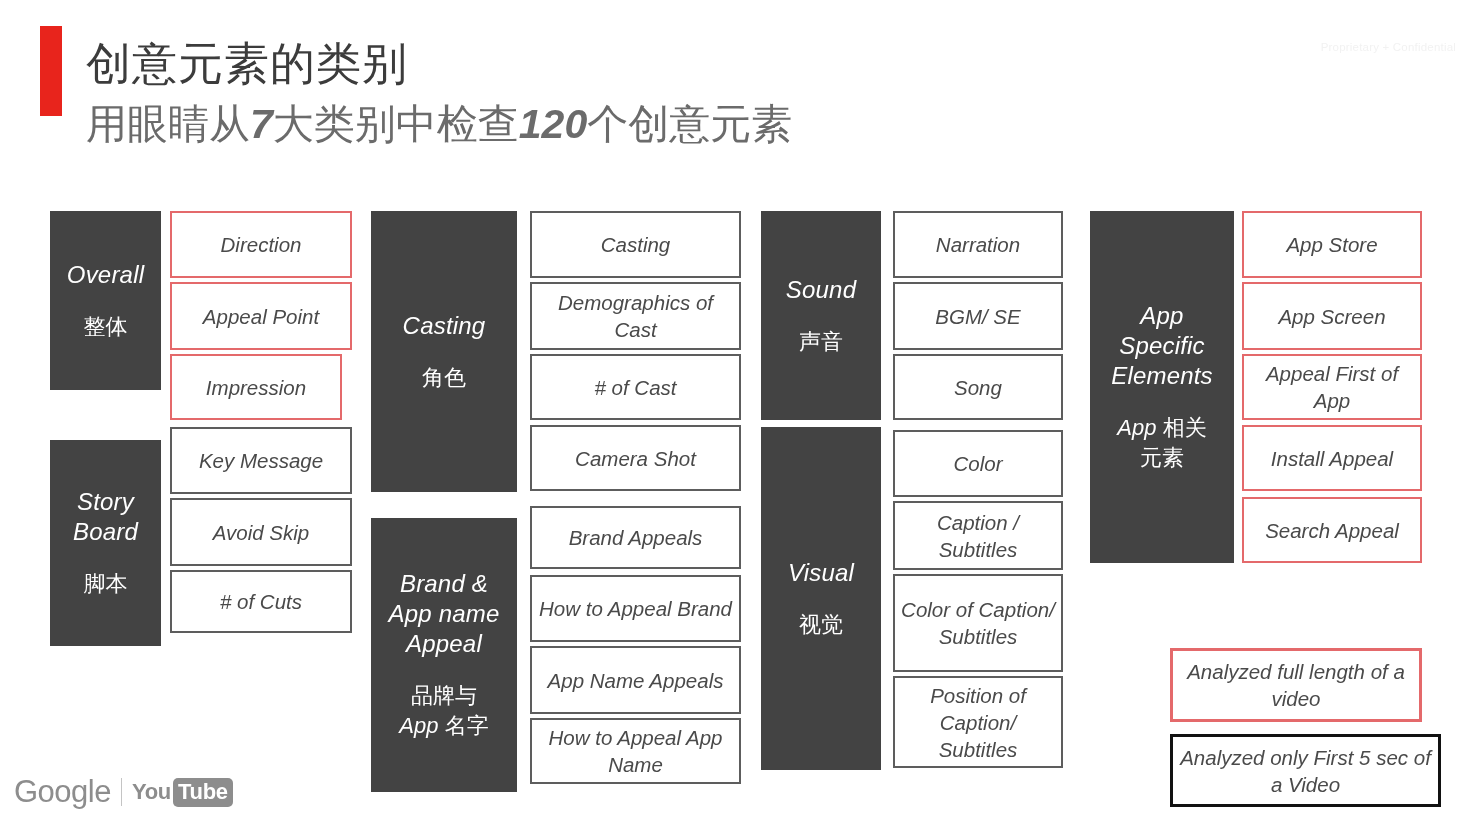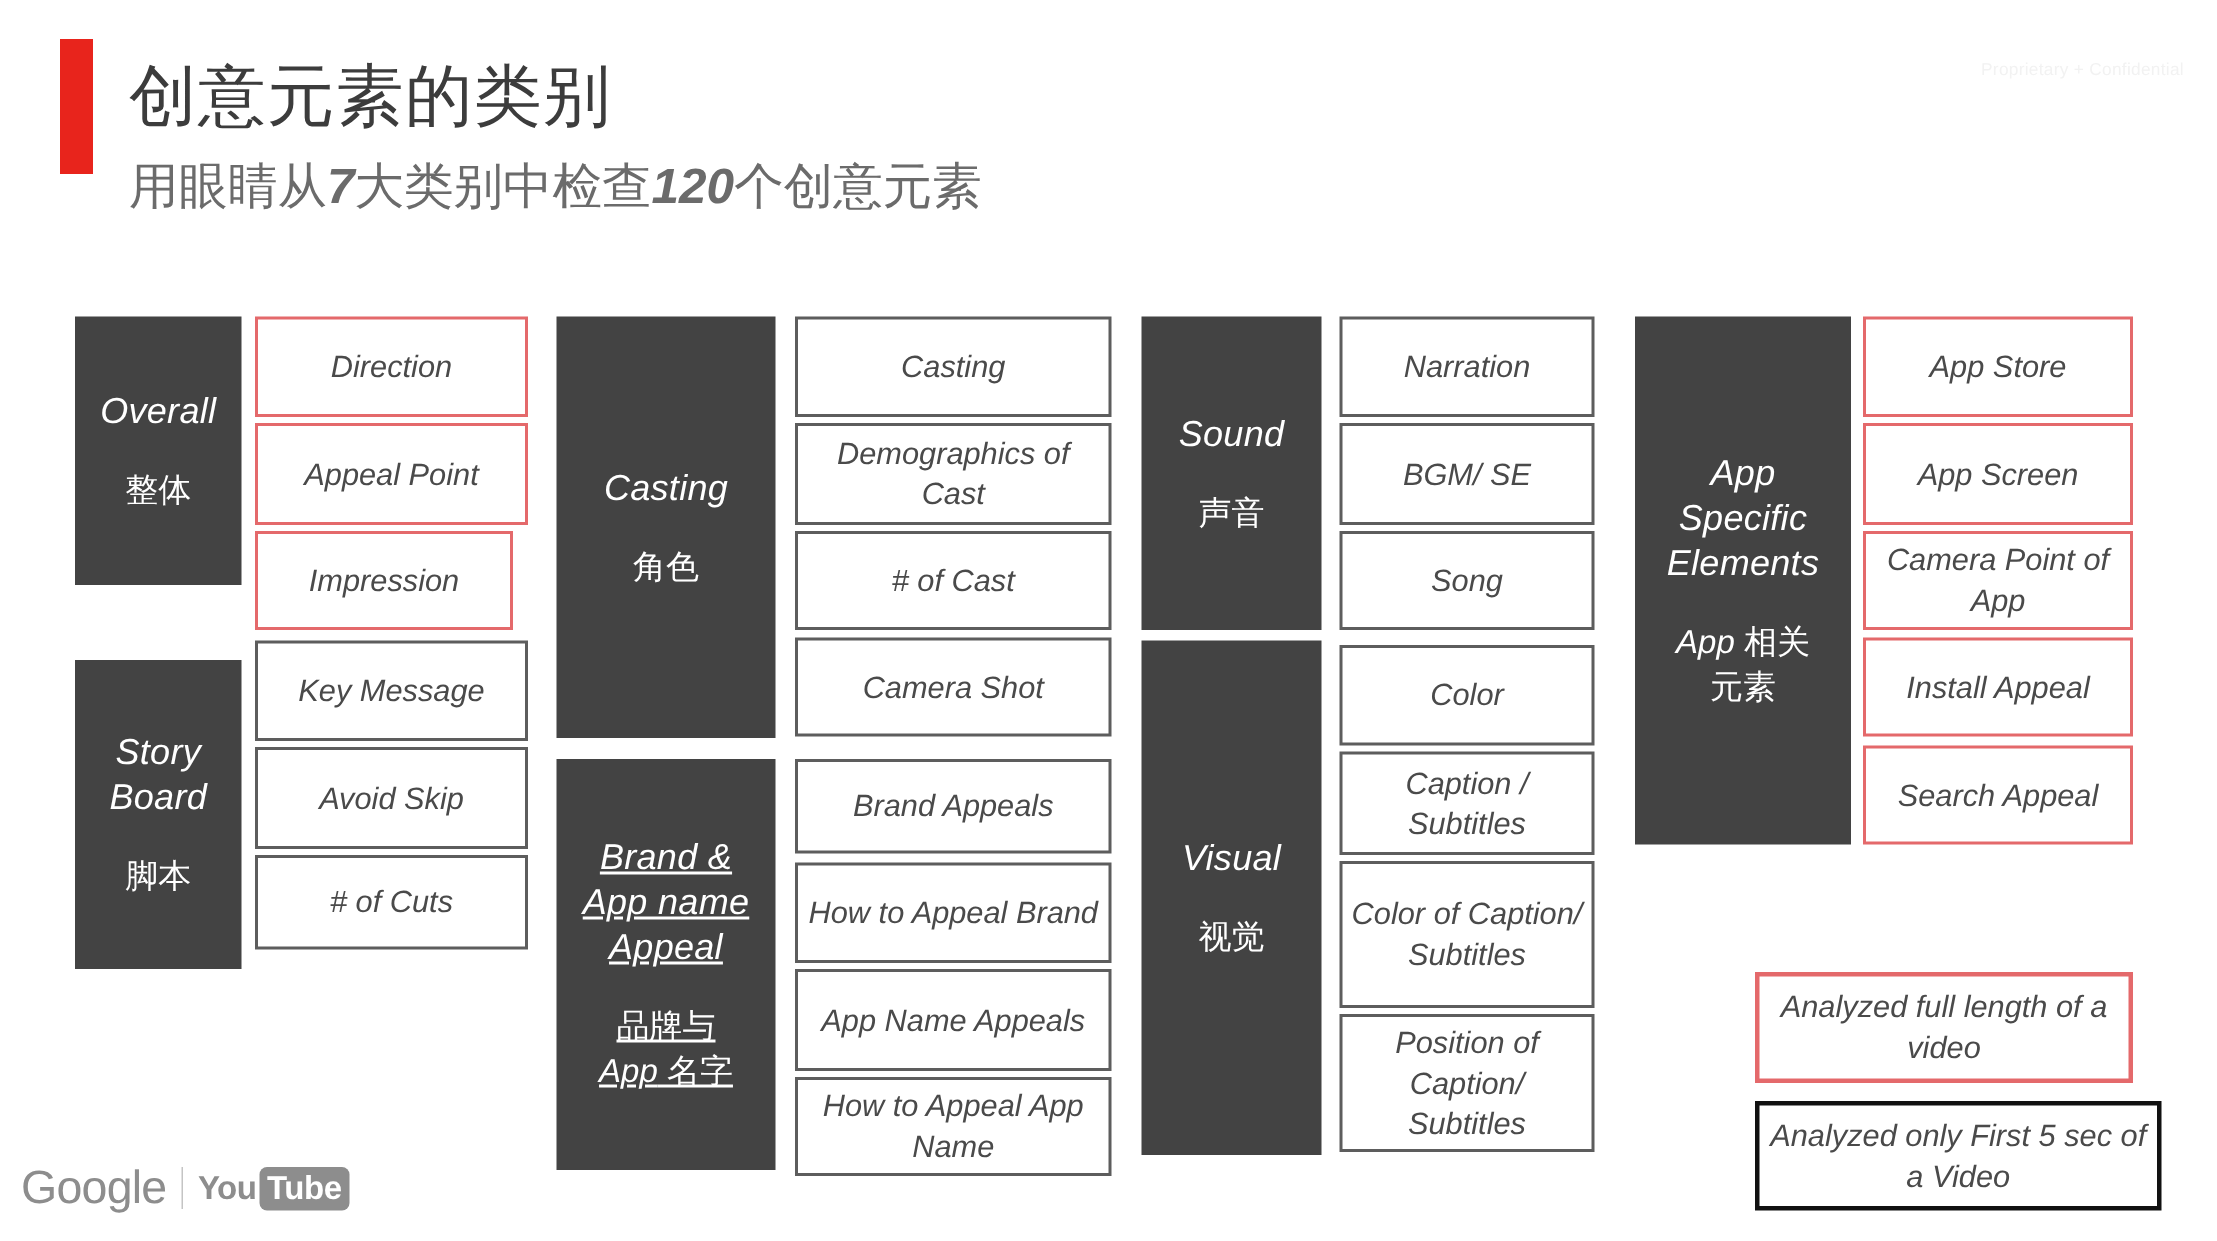--- a/index.html
+++ b/index.html
@@ -32,21 +32,21 @@
     font-size: 45px;
     line-height: 55px;
     color: #3c3c3c;
     letter-spacing: 1px;
     white-space: nowrap;
   }
   .subtitle {
     position: absolute;
     left: 86px;
     top: 102px;
-    font-size: 33px;
+    font-size: 41px;
     line-height: 44px;
     color: #6b6b6b;
     white-space: nowrap;
   }
   .subtitle .num {
     font-style: italic;
     font-weight: bold;
   }
   .confidential {
     position: absolute;
@@ -189,21 +189,21 @@
 <div class="blk cat" style="left:371px; top:211px; width:146px; height:281px;">
   <div class="en">Casting</div>
   <div class="zh">角色</div>
 </div>
 
 <div class="blk item" style="left:530px; top:211px; width:211px; height:67px;">Casting</div>
 <div class="blk item" style="left:530px; top:282px; width:211px; height:68px;">Demographics of Cast</div>
 <div class="blk item" style="left:530px; top:354px; width:211px; height:66px;"># of Cast</div>
 <div class="blk item" style="left:530px; top:425px; width:211px; height:66px;">Camera Shot</div>
 
-<div class="blk cat" style="left:371px; top:506px; width:146px; height:274px;text-decoration:underline;">
+<div class="blk cat" style="left:371px; top:518px; width:146px; height:274px;">
   <div class="en">
     <div>Brand &amp;</div>
     <div>App name</div>
     <div>Appeal</div>
   </div>
   <div class="zh">
     <div>品牌与</div>
     <div><span class="lat">App</span><span> 名字</span></div>
   </div>
 </div>
@@ -239,21 +239,21 @@
     <div>Elements</div>
   </div>
   <div class="zh">
     <div><span class="lat">App</span><span> 相关</span></div>
     <div>元素</div>
   </div>
 </div>
 
 <div class="blk item red" style="left:1242px; top:211px; width:180px; height:67px;">App Store</div>
 <div class="blk item red" style="left:1242px; top:282px; width:180px; height:68px;">App Screen</div>
-<div class="blk item red" style="left:1242px; top:354px; width:180px; height:66px;">Camera Point of App</div>
+<div class="blk item red" style="left:1242px; top:354px; width:180px; height:66px;">Appeal First of App</div>
 <div class="blk item red" style="left:1242px; top:425px; width:180px; height:66px;">Install Appeal</div>
 <div class="blk item red" style="left:1242px; top:497px; width:180px; height:66px;">Search Appeal</div>
 
 <div class="legend red" style="left:1170px; top:648px; width:252px; height:74px;">Analyzed full length of a video</div>
 <div class="legend black" style="left:1170px; top:734px; width:271px; height:73px;">Analyzed only First 5 sec of a Video</div>
 
 <div class="footer">
   <div class="google">Google</div>
   <div class="sep"></div>
   <div class="yt">

